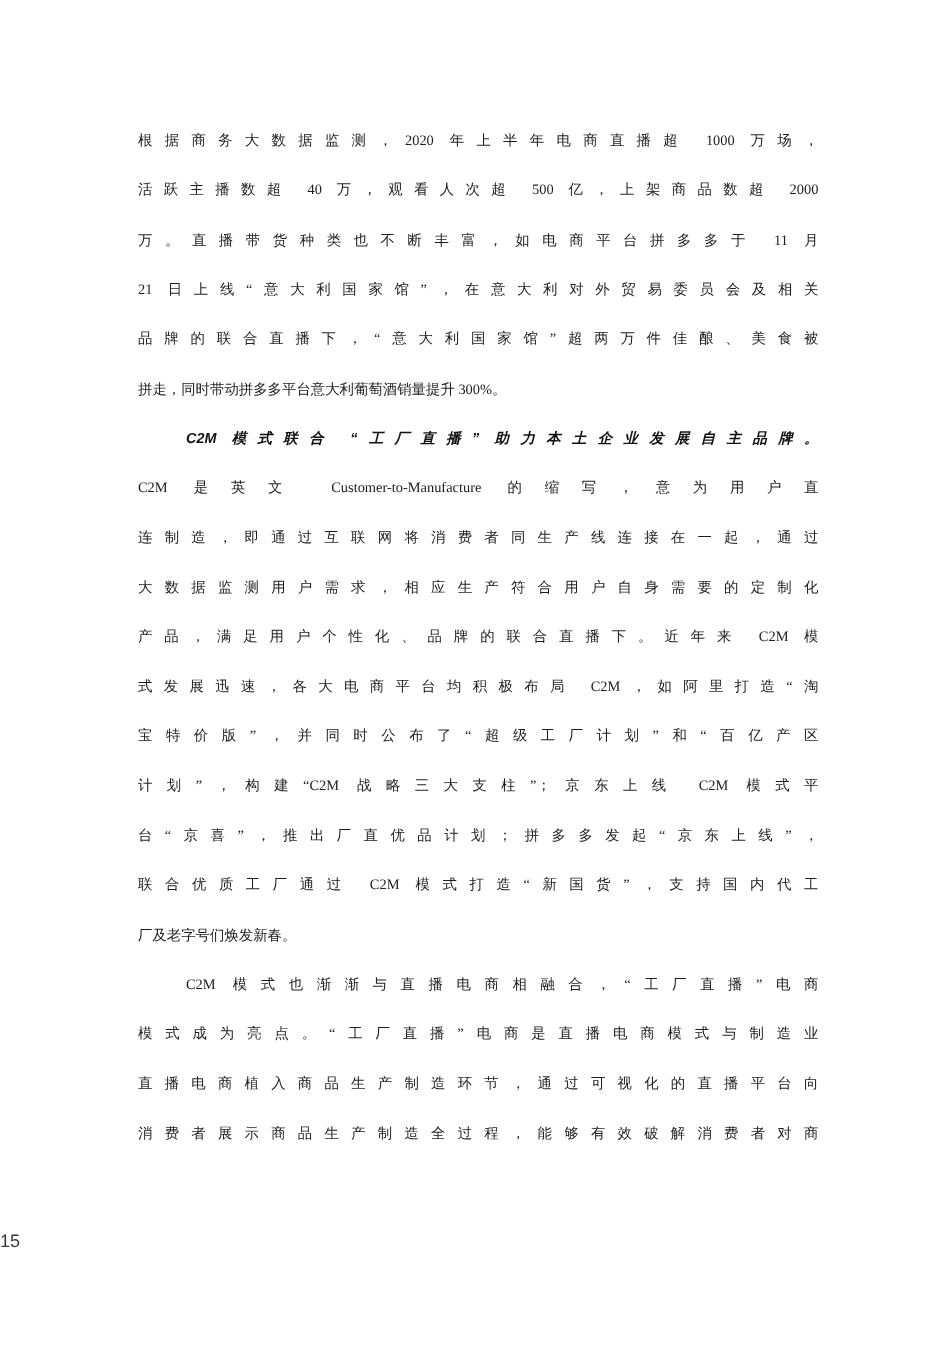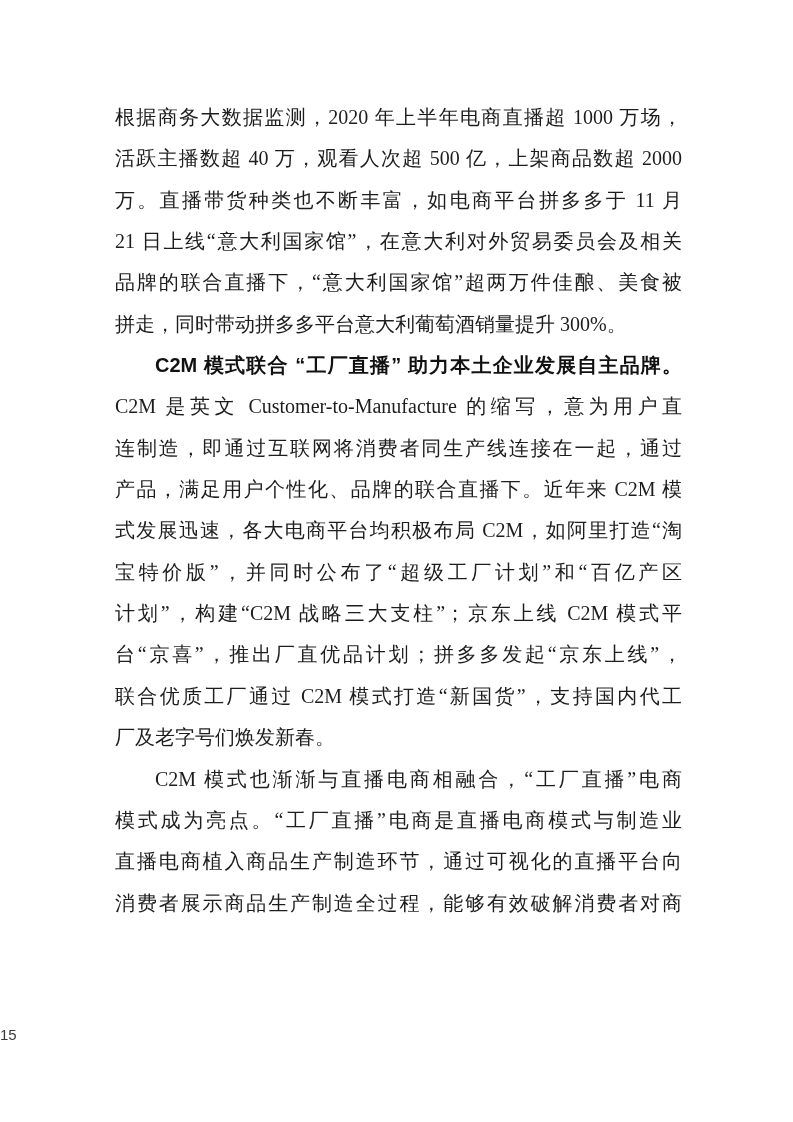--- a/index.html
+++ b/index.html
@@ -18,37 +18,38 @@
   }
   .text-block {
     position: absolute;
     left: 115px;
     top: 97px;
     width: 567px;
   }
   .line {
     height: 41.35px;
     line-height: 41.35px;
-    font-size: 20px;
+    font-size: 12px;
     text-align: justify;
     text-align-last: justify;
     text-justify: inter-character;
     overflow: hidden;
     color: #1d1d1d;
   }
   .line.para-end {
     text-align-last: left;
   }
   .line.indent {
     padding-left: 40px;
   }
   .line.heading {
     font-family: "Liberation Sans", "DejaVu Sans", sans-serif;
     font-weight: 700;
     color: #111111;
+    font-style: italic;
   }
   .page-number {
     position: absolute;
     top: 1026px;
     left: 0;
     width: 100%;
     text-align: left;
     font-family: "Liberation Sans", "DejaVu Sans", sans-serif;
     font-size: 15px;
     color: #3a3a3a;
@@ -61,20 +62,21 @@
   <div class="text-block">
     <div class="line">根据商务大数据监测，2020 年上半年电商直播超 1000 万场，</div>
     <div class="line">活跃主播数超 40 万，观看人次超 500 亿，上架商品数超 2000</div>
     <div class="line">万。直播带货种类也不断丰富，如电商平台拼多多于 11 月</div>
     <div class="line">21 日上线“意大利国家馆”，在意大利对外贸易委员会及相关</div>
     <div class="line">品牌的联合直播下，“意大利国家馆”超两万件佳酿、美食被</div>
     <div class="line para-end">拼走，同时带动拼多多平台意大利葡萄酒销量提升 300%。</div>
     <div class="line heading indent">C2M 模式联合 “工厂直播” 助力本土企业发展自主品牌。</div>
     <div class="line">C2M 是英文 Customer-to-Manufacture 的缩写，意为用户直</div>
     <div class="line">连制造，即通过互联网将消费者同生产线连接在一起，通过</div>
+    <div class="line">大数据监测用户需求，相应生产符合用户自身需要的定制化</div>
     <div class="line">产品，满足用户个性化、品牌的联合直播下。近年来 C2M 模</div>
     <div class="line">式发展迅速，各大电商平台均积极布局 C2M，如阿里打造“淘</div>
     <div class="line">宝特价版”，并同时公布了“超级工厂计划”和“百亿产区</div>
     <div class="line">计划”，构建“C2M 战略三大支柱”；京东上线 C2M 模式平</div>
     <div class="line">台“京喜”，推出厂直优品计划；拼多多发起“京东上线”，</div>
     <div class="line">联合优质工厂通过 C2M 模式打造“新国货”，支持国内代工</div>
     <div class="line para-end">厂及老字号们焕发新春。</div>
     <div class="line indent">C2M 模式也渐渐与直播电商相融合，“工厂直播”电商</div>
     <div class="line">模式成为亮点。“工厂直播”电商是直播电商模式与制造业</div>
     <div class="line">直播电商植入商品生产制造环节，通过可视化的直播平台向</div>

